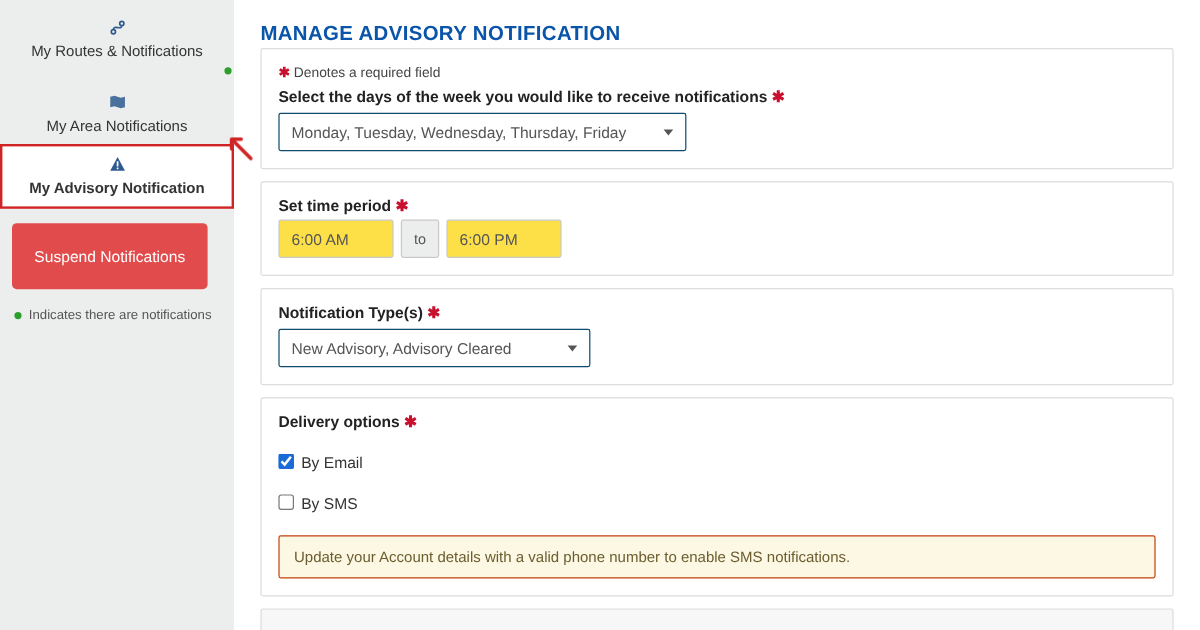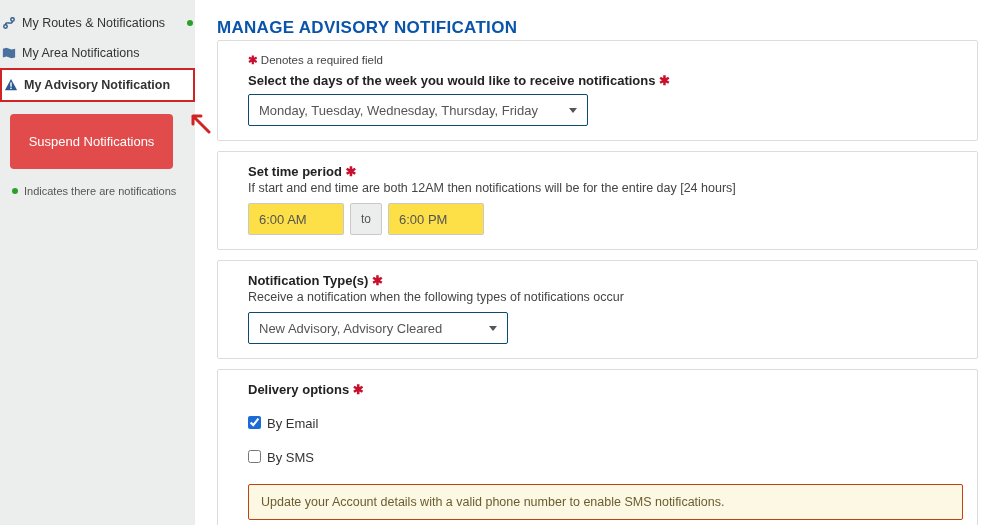--- a/index.html
+++ b/index.html
@@ -20,20 +20,21 @@
     position: relative;
   }
   .side-item {
     display: flex;
     align-items: center;
     padding: 8px 2px;
     font-size: 12.5px;
     color: #333;
     cursor: pointer;
     gap: 6px;
+    flex-direction: column;
   }
   .side-item .dot {
     width: 6px; height: 6px;
     border-radius: 50%;
     background: #2a9f2a;
     margin-left: auto;
   }
   .side-item.active {
     border: 2px solid #d02424;
     background: #fff;
@@ -88,21 +89,21 @@
   h1.page-title {
     color: #0a55aa;
     font-size: 17px;
     letter-spacing: .3px;
     font-weight: 700;
     margin-bottom: 2px;
   }
   .section {
     border: 1px solid #dcdcdc;
     border-radius: 2px;
-    padding: 12px 14px 14px 30px;
+    padding: 12px 14px 14px 14px;
     margin-bottom: 10px;
     background: #fff;
   }
   .section-grey {
     border: 1px solid #dcdcdc;
     border-radius: 2px;
     padding: 12px 14px;
     background: #f7f7f7;
   }
   .req-note {
@@ -261,38 +262,36 @@
         <span>Monday, Tuesday, Wednesday, Thursday, Friday</span>
         <span class="caret"></span>
       </div>
     </div>
 
     <div class="section">
       <label class="field-label">
         <span>Set time period</span>
         <span class="ast"> ✱</span>
       </label>
-      <div class="field-help">If start and end time are both 12AM then notifications will be for the entire day [24 hours]</div>
       <div class="time-row">
         <div class="time-box">
           <span>6:00 AM</span>
         </div>
         <div class="to-box">to</div>
         <div class="time-box">
           <span>6:00 PM</span>
         </div>
       </div>
     </div>
 
     <div class="section">
       <label class="field-label">
         <span>Notification Type(s)</span>
         <span class="ast"> ✱</span>
       </label>
-      <div class="field-help">Receive a notification when the following types of notifications occur</div>
       <div class="dropdown wide">
         <span>New Advisory, Advisory Cleared</span>
         <span class="caret"></span>
       </div>
     </div>
 
     <div class="section">
       <label class="field-label">
         <span>Delivery options</span>
         <span class="ast"> ✱</span>

